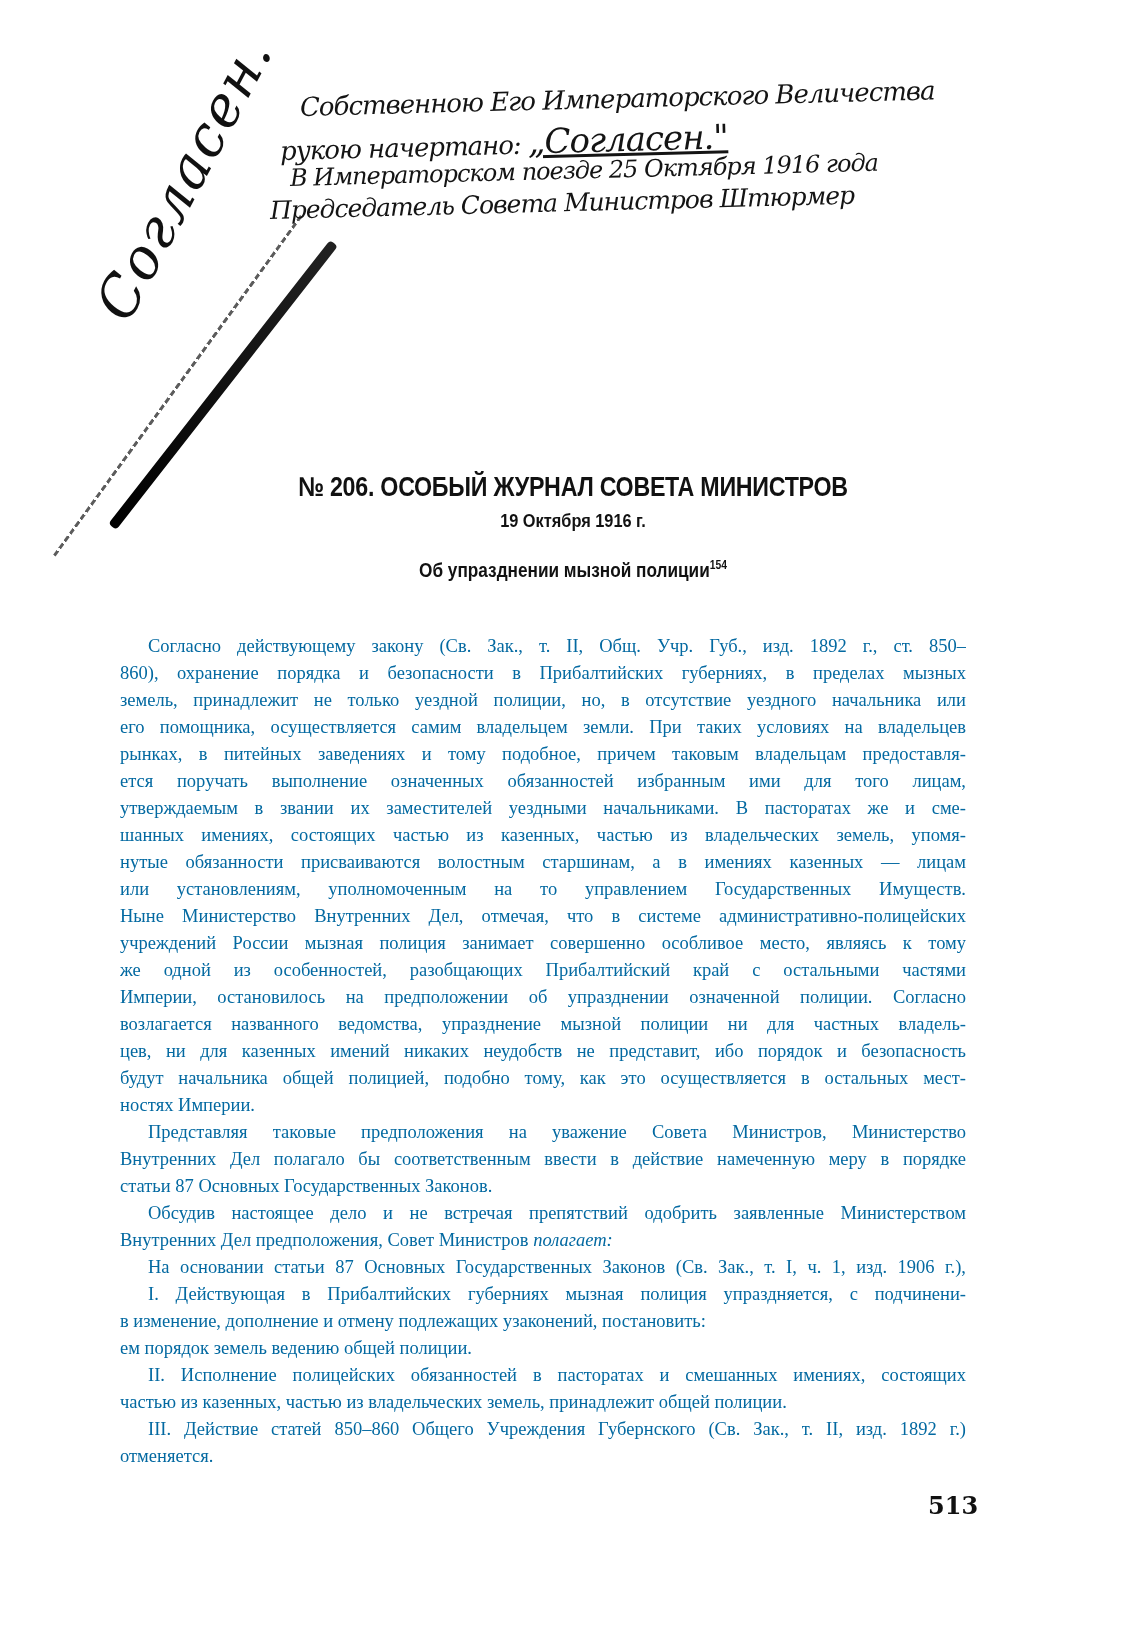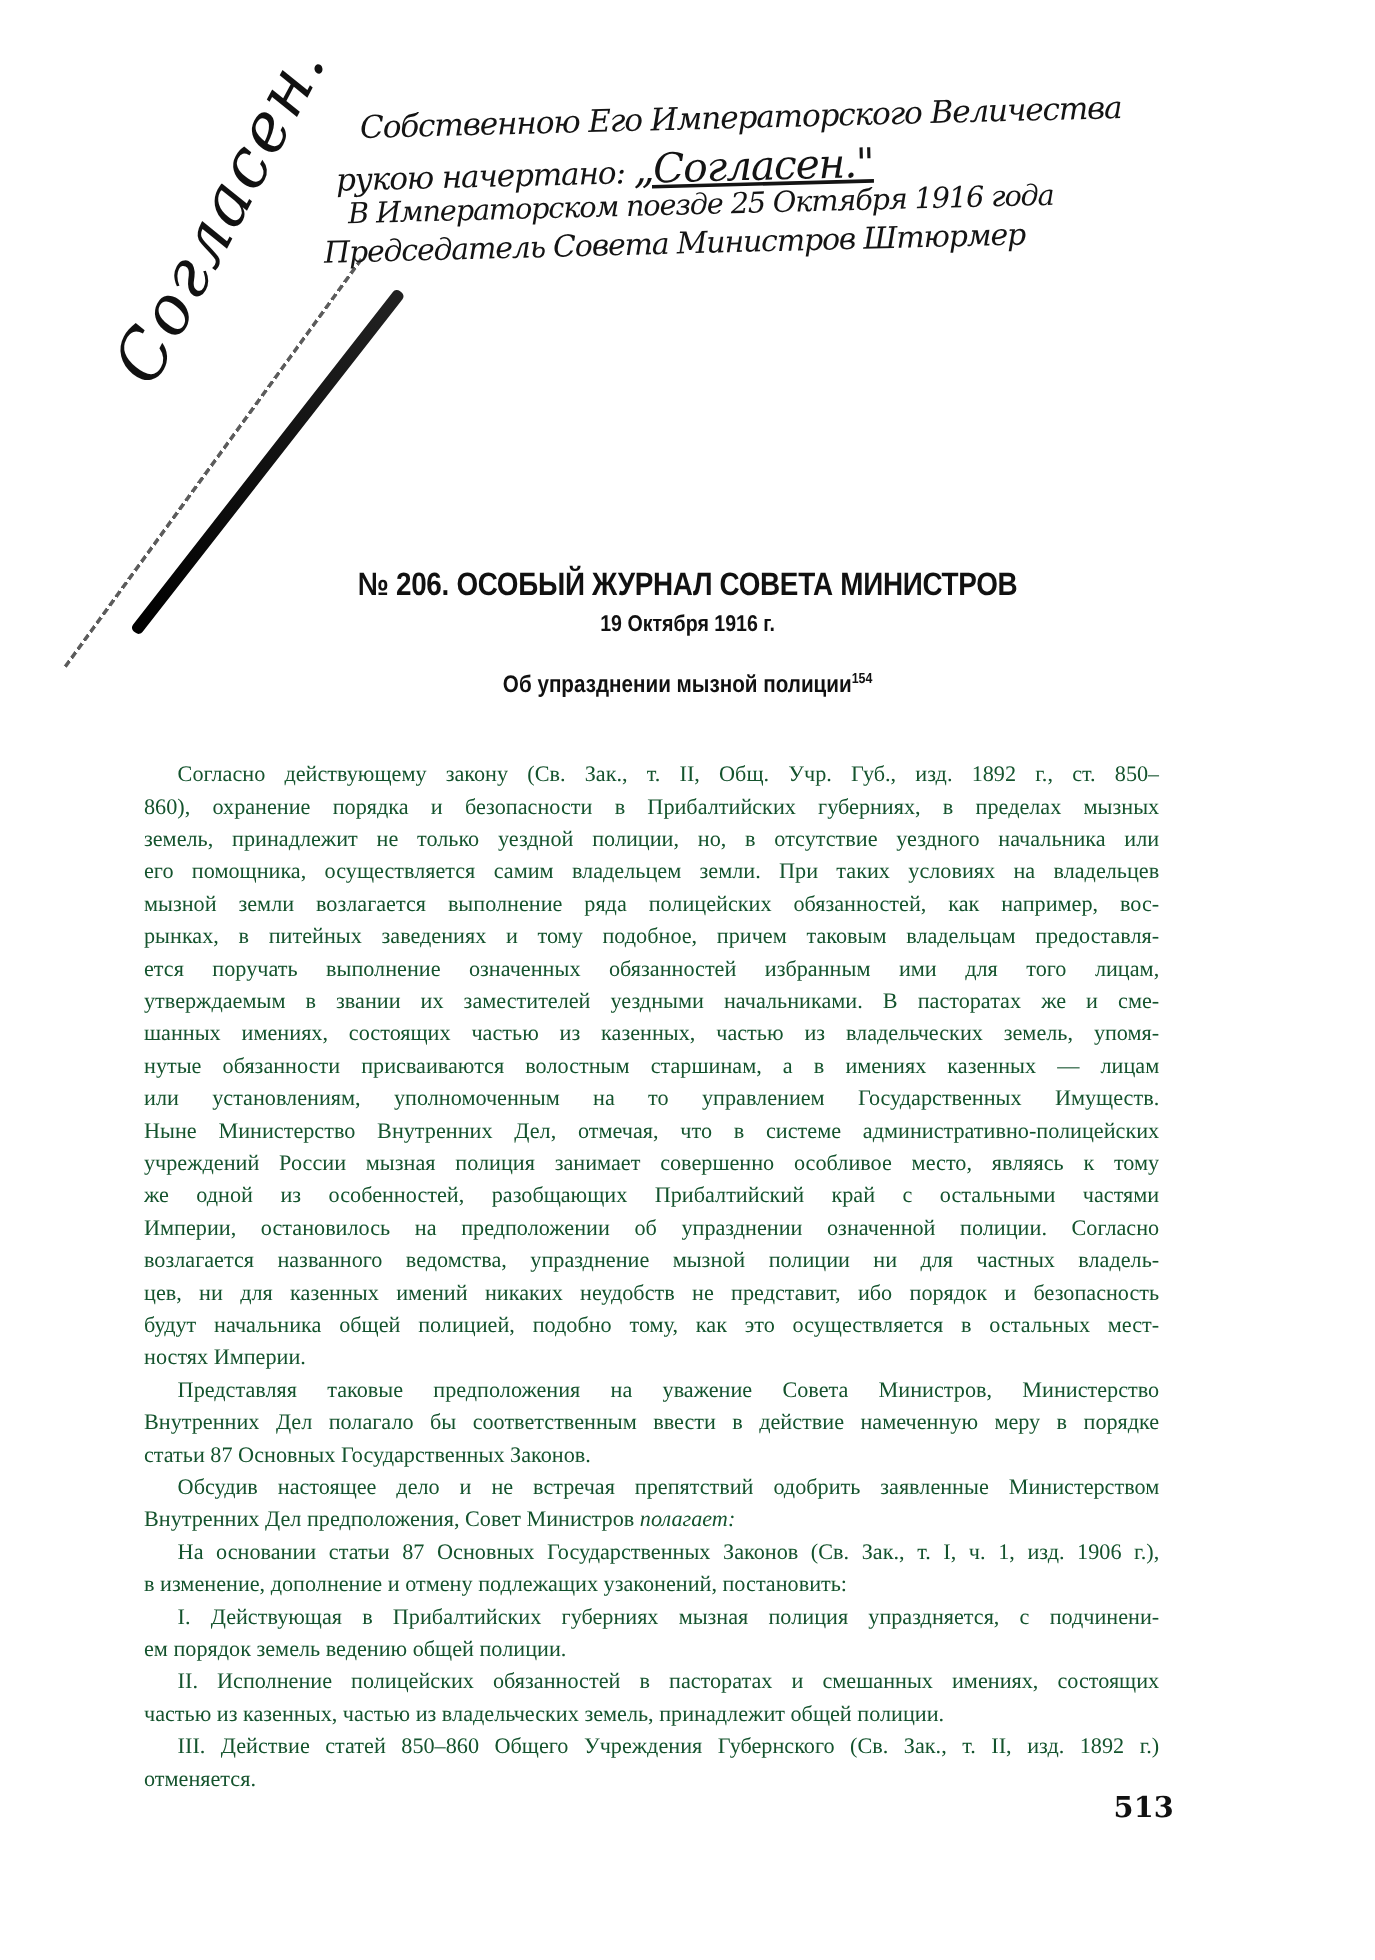--- a/index.html
+++ b/index.html
@@ -19,21 +19,21 @@
   .tsar-sign { position: absolute; left: 82px; top: 300px; font-size: 56px; transform: rotate(-62deg); transform-origin: left top; letter-spacing: 2px; }
   .stroke-thick { position: absolute; left: 110px; top: 300px; width: 10px; height: 360px; background: linear-gradient(#222, #000); transform: rotate(38deg); transform-origin: top left; border-radius: 4px; left: 330px; top: 240px; }
   .stroke-thin { position: absolute; width: 3px; height: 420px; background: repeating-linear-gradient(#333 0 6px, transparent 6px 9px); transform: rotate(36deg); transform-origin: top left; left: 300px; top: 215px; opacity: .8; }
 
   
   .title { position: absolute; left: 0; width: 1146px; text-align: center; top: 472px; font-family: "Liberation Sans", sans-serif; font-weight: bold; font-size: 27px; letter-spacing: -0.3px; transform: scaleX(0.86); }
   .date { position: absolute; left: 0; width: 1146px; text-align: center; top: 510px; font-family: "Liberation Sans", sans-serif; font-weight: bold; font-size: 19px; transform: scaleX(0.86); }
   .subtitle { position: absolute; left: 0; width: 1146px; text-align: center; top: 558px; font-family: "Liberation Sans", sans-serif; font-weight: bold; font-size: 20px; transform: scaleX(0.86); }
   .subtitle sup { font-size: 12px; vertical-align: 8px; }
 
-  .body { position: absolute; left: 120px; top: 633px; width: 846px; font-family: "Liberation Serif", serif; font-size: 18.5px; color: #14532d; }
+  .body { position: absolute; left: 120px; top: 633px; width: 846px; font-family: "Liberation Serif", serif; font-size: 18.5px; color: #0369a1; }
   .line { height: 27px; line-height: 27px; white-space: nowrap; text-align: justify; text-align-last: justify; overflow: hidden; }
   .line.last { text-align-last: left; }
   .line.indent { padding-left: 28px; }
   .line i { font-style: italic; }
 
   .page-number { position: absolute; left: 928px; top: 1491px; font-family: "DejaVu Serif", serif; font-weight: bold; font-size: 24px; }
 </style>
 </head>
 <body>
 
@@ -52,21 +52,20 @@
 
   <div class="title">№ 206. ОСОБЫЙ ЖУРНАЛ СОВЕТА МИНИСТРОВ</div>
   <div class="date">19 Октября 1916 г.</div>
   <div class="subtitle"><span>Об упразднении мызной полиции</span><sup>154</sup></div>
 
   <div class="body">
     <div class="line indent">Согласно действующему закону (Св. Зак., т. II, Общ. Учр. Губ., изд. 1892 г., ст. 850–</div>
     <div class="line">860), охранение порядка и безопасности в Прибалтийских губерниях, в пределах мызных</div>
     <div class="line">земель, принадлежит не только уездной полиции, но, в отсутствие уездного начальника или</div>
     <div class="line">его помощника, осуществляется самим владельцем земли. При таких условиях на владельцев</div>
-    <div class="line">мызной земли возлагается выполнение ряда полицейских обязанностей, как например, вос-</div>
     <div class="line">рынках, в питейных заведениях и тому подобное, причем таковым владельцам предоставля-</div>
     <div class="line">ется поручать выполнение означенных обязанностей избранным ими для того лицам,</div>
     <div class="line">утверждаемым в звании их заместителей уездными начальниками. В пасторатах же и сме-</div>
     <div class="line">шанных имениях, состоящих частью из казенных, частью из владельческих земель, упомя-</div>
     <div class="line">нутые обязанности присваиваются волостным старшинам, а в имениях казенных — лицам</div>
     <div class="line">или установлениям, уполномоченным на то управлением Государственных Имуществ.</div>
     <div class="line">Ныне Министерство Внутренних Дел, отмечая, что в системе административно-полицейских</div>
     <div class="line">учреждений России мызная полиция занимает совершенно особливое место, являясь к тому</div>
     <div class="line">же одной из особенностей, разобщающих Прибалтийский край с остальными частями</div>
     <div class="line">Империи, остановилось на предположении об упразднении означенной полиции. Согласно</div>
@@ -76,23 +75,23 @@
     <div class="line last">ностях Империи.</div>
 
     <div class="line indent">Представляя таковые предположения на уважение Совета Министров, Министерство</div>
     <div class="line">Внутренних Дел полагало бы соответственным ввести в действие намеченную меру в порядке</div>
     <div class="line last">статьи 87 Основных Государственных Законов.</div>
 
     <div class="line indent">Обсудив настоящее дело и не встречая препятствий одобрить заявленные Министерством</div>
     <div class="line last"><span>Внутренних Дел предположения, Совет Министров </span><i>полагает:</i></div>
 
     <div class="line indent">На основании статьи 87 Основных Государственных Законов (Св. Зак., т. I, ч. 1, изд. 1906 г.),</div>
+    <div class="line indent">I. Действующая в Прибалтийских губерниях мызная полиция упраздняется, с подчинени-</div>
+
     <div class="line last">в изменение, дополнение и отмену подлежащих узаконений, постановить:</div>
-
-    <div class="line indent">I. Действующая в Прибалтийских губерниях мызная полиция упраздняется, с подчинени-</div>
     <div class="line last">ем порядок земель ведению общей полиции.</div>
 
     <div class="line indent">II. Исполнение полицейских обязанностей в пасторатах и смешанных имениях, состоящих</div>
     <div class="line last">частью из казенных, частью из владельческих земель, принадлежит общей полиции.</div>
 
     <div class="line indent">III. Действие статей 850–860 Общего Учреждения Губернского (Св. Зак., т. II, изд. 1892 г.)</div>
     <div class="line last">отменяется.</div>
   </div>
 
   <div class="page-number">513</div>

